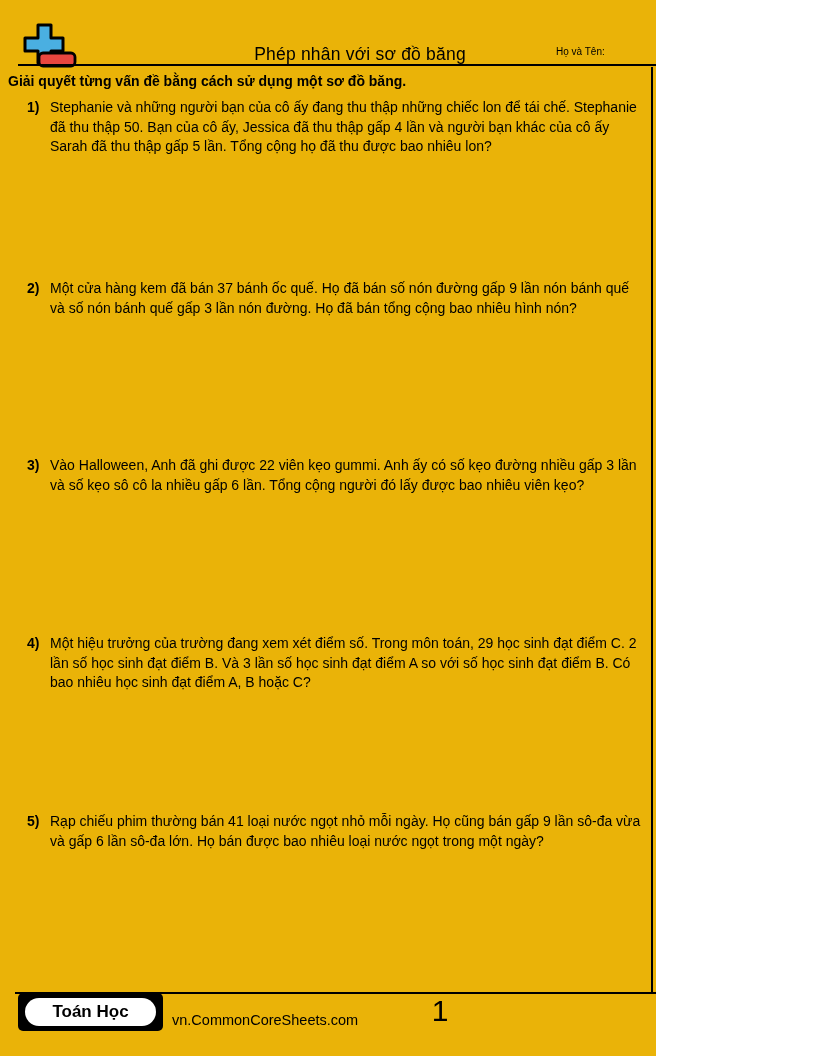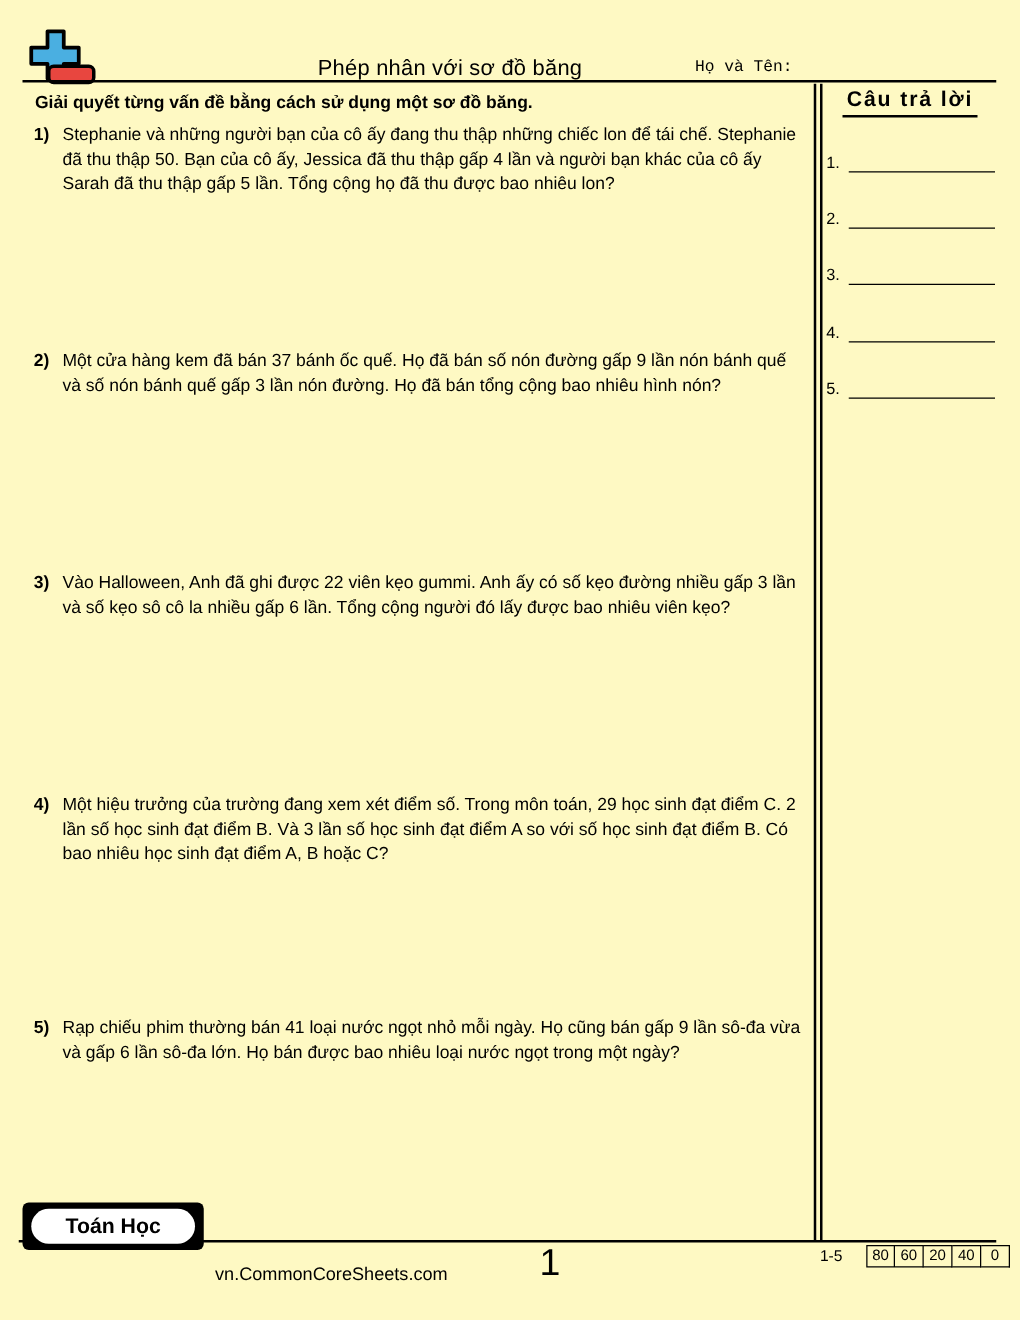--- a/index.html
+++ b/index.html
@@ -1,36 +1,36 @@
 <!DOCTYPE html>
 <html><head>
 <meta charset="utf-8">
 <style>
   * { box-sizing: border-box; margin: 0; padding: 0; }
   html, body { background: #ffffff; }
   body { font-family: "Liberation Sans", sans-serif; color: #000; }
   .page {
     position: relative;
-    width: 816px; height: 1056px;
-    background: #fef9c3;
+    width: 656px; height: 1056px;
+    background: #eab308;
     overflow: hidden;
   }
 
   
   .logo { position: absolute; left: 20px; top: 20px; width: 60px; height: 50px; }
   .title {
     position: absolute; left: 180px; top: 44px; width: 360px;
     text-align: center; font-size: 17.5px; letter-spacing: .2px;
   }
-  .name-label { position: absolute; left: 556px; top: 46px; font-size: 13px; font-family: Liberation Mono, monospace; }
+  .name-label { position: absolute; left: 556px; top: 46px; font-size: 10px; }
   .header-rule {
     position: absolute; left: 18px; top: 64px; width: 779px; height: 0;
     border-top: 2.5px solid #000;
   }
-  .instruction { position: absolute; left: 28px; top: 73px; font-size: 14px; font-weight: bold; }
+  .instruction { position: absolute; left: 8px; top: 73px; font-size: 14px; font-weight: bold; }
 
   
   .answer-divider {
     position: absolute; left: 651px; top: 67px; height: 926px; width: 0;
     border-left: 7px double #000;
   }
   .answers-title { position: absolute; left: 659px; top: 70px; width: 138px; text-align: center; }
   .answers-title span {
     display: inline-block; font-weight: bold; font-size: 17px; letter-spacing: 1.5px;
     border-bottom: 2.5px solid #000; padding: 0 3px 2px 3px;
@@ -48,21 +48,21 @@
   .problem .pnum { flex: none; width: 23px; font-weight: bold; font-size: 14px; line-height: 19.5px; }
   .problem .ptext { font-size: 14px; line-height: 19.5px; }
   .p1 { top: 98px; } .p2 { top: 279px; } .p3 { top: 456px; } .p4 { top: 634px; } .p5 { top: 812px; }
 
   
   .footer-rule {
     position: absolute; left: 15px; top: 992px; width: 782px; height: 0;
     border-top: 2px solid #000;
   }
   .subject-badge {
-    position: absolute; left: 18px; top: 962px; width: 145px; height: 38px;
+    position: absolute; left: 18px; top: 993px; width: 145px; height: 38px;
     background: #000; border-radius: 5px;
   }
   .subject-badge .pill {
     position: absolute; left: 7px; right: 7px; top: 5px; bottom: 5px;
     background: #fff; border-radius: 15px;
     display: flex; align-items: center; justify-content: center;
     font-weight: bold; font-size: 17px;
   }
   .website { position: absolute; left: 172px; top: 1012px; font-size: 14.5px; }
   .page-number { position: absolute; left: 370px; top: 994px; width: 140px; text-align: center; font-size: 30px; }

